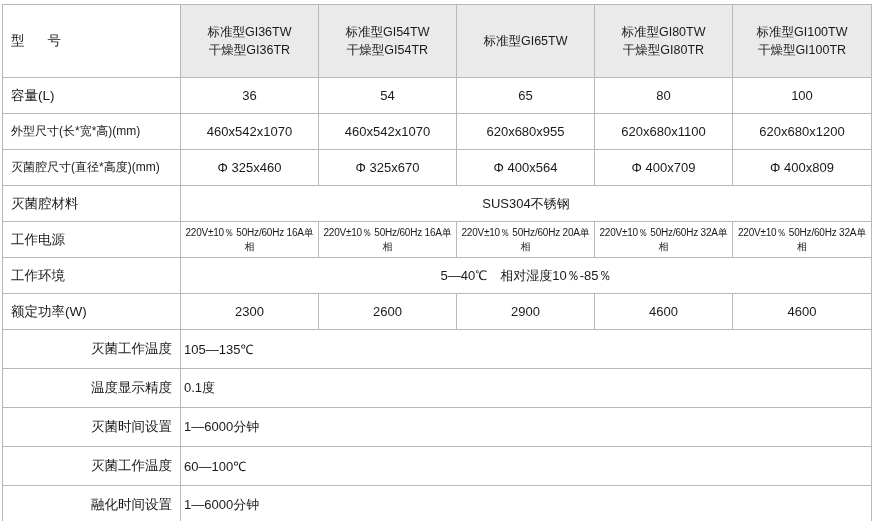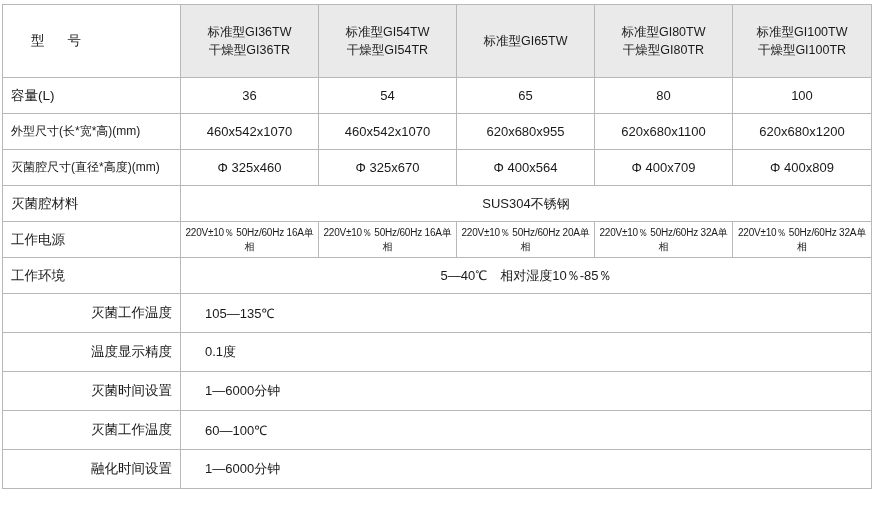--- a/index.html
+++ b/index.html
@@ -56,29 +56,29 @@
     font-size: 12.5px;
     line-height: 18px;
     padding: 6px 2px;
   }
   td.data-cell.tiny {
     font-size: 10px;
     letter-spacing: -0.2px;
   }
   td.data-cell.left {
     text-align: left;
-    padding-left: 24px;
+    padding-left: 3px;
     font-size: 13px;
   }
   
   tr.r-model td { height: 60px; }
   tr.r-normal td { height: 35px; }
   tr.r-tall td { height: 38px; text-align: right; }
   .model-line { display: block; }
-  .lbl-sp { letter-spacing: 0.35em; margin-left: 20px; }
+  .lbl-sp { letter-spacing: 0.35em; }
 </style>
 </head>
 <body>
 
 <div class="spec-wrap">
   <table class="spec-table">
     <colgroup>
       <col style="width:178px">
       <col style="width:138px">
       <col style="width:138px">
@@ -152,20 +152,28 @@
         <td class="data-cell tiny">220V±10％ 50Hz/60Hz 20A单相</td>
         <td class="data-cell tiny">220V±10％ 50Hz/60Hz 32A单相</td>
         <td class="data-cell tiny">220V±10％ 50Hz/60Hz 32A单相</td>
       </tr>
 
       <tr class="r-normal">
         <td class="label-cell">工作环境</td>
         <td class="data-cell" colspan="5">5—40℃　相对湿度10％-85％</td>
       </tr>
 
+      <tr class="r-normal">
+        <td class="label-cell">额定功率(W)</td>
+        <td class="data-cell">2300</td>
+        <td class="data-cell">2600</td>
+        <td class="data-cell">2900</td>
+        <td class="data-cell">4600</td>
+        <td class="data-cell">4600</td>
+      </tr>
 
       <tr class="r-tall">
         <td class="label-cell">灭菌工作温度</td>
         <td class="data-cell left" colspan="5">105—135℃</td>
       </tr>
 
       <tr class="r-tall">
         <td class="label-cell">温度显示精度</td>
         <td class="data-cell left" colspan="5">0.1度</td>
       </tr>

